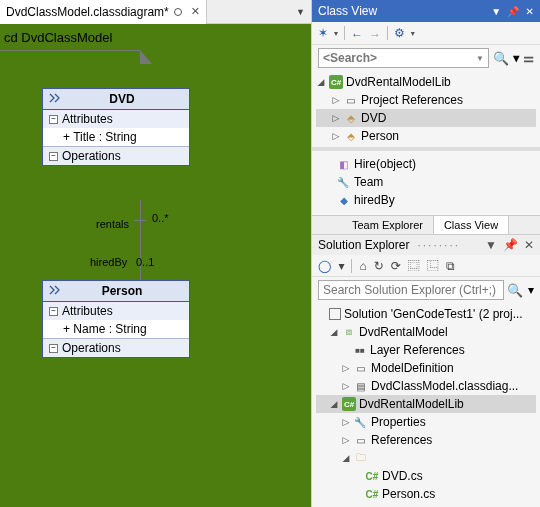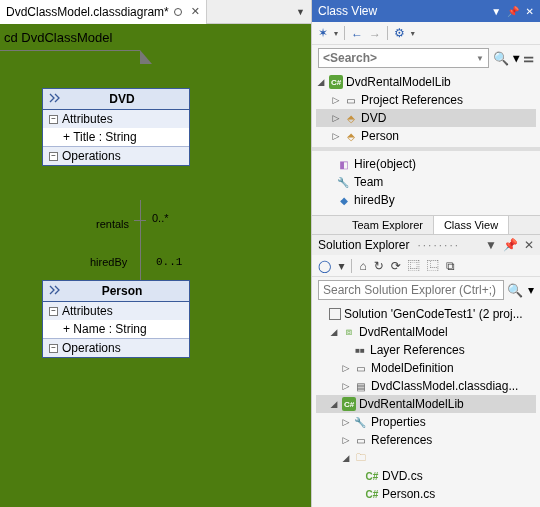--- a/index.html
+++ b/index.html
@@ -132,21 +132,21 @@
           <span>Operations</span>
         </div>
       </div>
     </div>
 
     <div id="assoc-v" class="assoc-line"></div>
     <div class="assoc-bar" style="left:134px; top:196px; width:12px;"></div>
     <span class="assoc-label" style="left:96px; top:194px;">rentals</span>
     <span class="assoc-label" style="left:152px; top:188px;">0..*</span>
     <span class="assoc-label" style="left:90px; top:232px;">hiredBy</span>
-    <span class="assoc-label" style="left:156px; top:232px;font-family:Liberation Mono, monospace;">0..1</span>
+    <span class="assoc-label" style="left:136px; top:232px;">0..1</span>
 
     <div id="person-box" class="class-box">
       <div class="class-head">
         <span class="class-chev">
           <svg class="chev-dbl" viewBox="0 0 12 10">
               <path d="M1 9 L5 5 L1 1 M6 9 L10 5 L6 1" stroke="#3a5a9a" stroke-width="1.3" fill="none"></path>
             </svg>
         </span>
         <span class="class-name">Person</span>
       </div>

